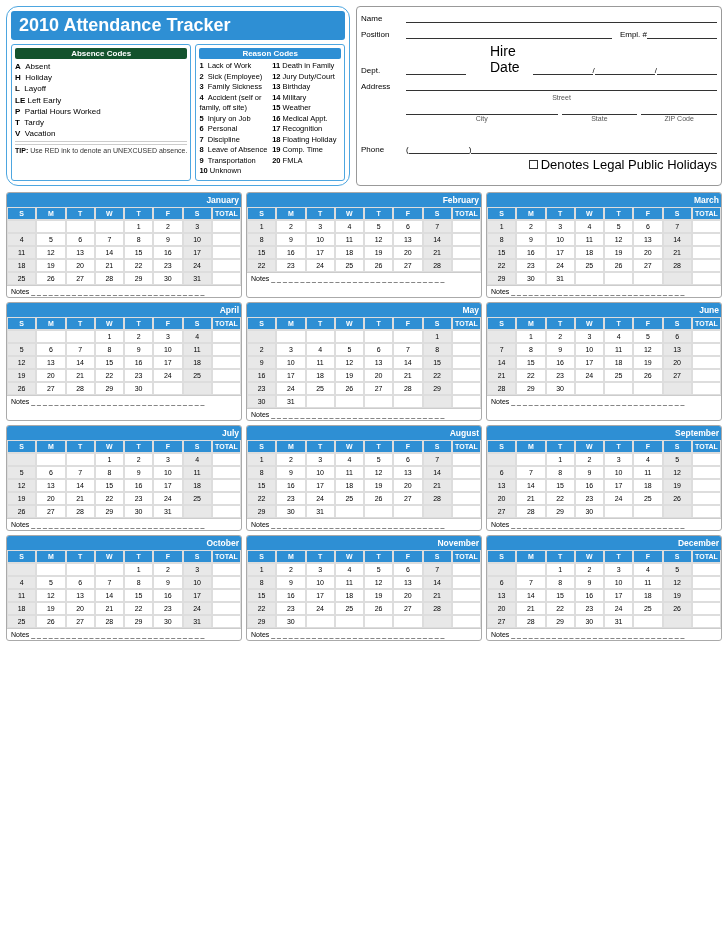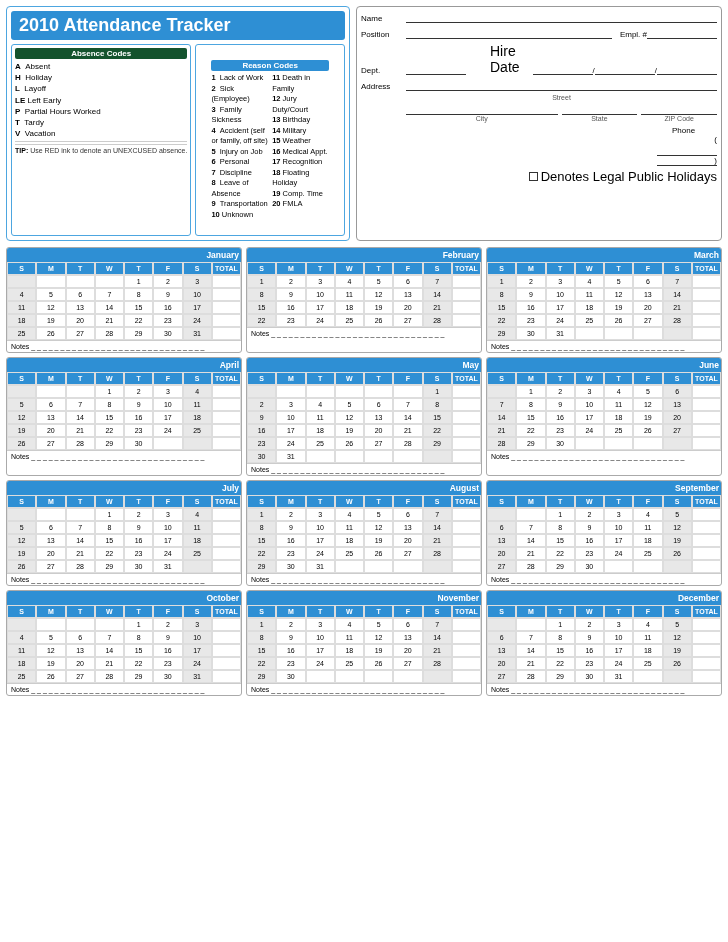--- a/index.html
+++ b/index.html
@@ -2,34 +2,34 @@
 <html><head>
   <meta charset="utf-8">
   <style>
     * { box-sizing: border-box; margin: 0; padding: 0; }
     body { font-family: Arial, sans-serif; font-size: 9px; background: #fff; width: 728px; min-height: 942px; }
     
     .page { width: 728px; padding: 6px; background: #fff; }
     
     
     .header { display: flex; gap: 6px; margin-bottom: 6px; }
-    .header-left { width: 344px; border: 1.5px solid #4da6e0; border-radius: 4px; padding: 4px; }
+    .header-left { width: 344px; border: 1.5px solid #4da6e0; border-radius: 12px; padding: 4px; }
     .header-right { flex: 1; border: 1.5px solid #999; border-radius: 4px; padding: 4px; }
     
     .app-title { background: #2e8fd4; color: #fff; font-size: 18px; font-weight: bold; padding: 4px 8px; border-radius: 3px; margin-bottom: 4px; }
     
     .codes-section { display: flex; gap: 4px; }
     .absence-box { border: 1.5px solid #4da6e0; border-radius: 3px; padding: 3px; min-width: 110px; }
     .absence-title { background: #14532d; color: #fff; font-size: 8px; font-weight: bold; text-align: center; padding: 1px; margin-bottom: 2px; border-radius: 2px; }
     .absence-item { font-size: 8px; line-height: 1.4; }
     .absence-item b { font-weight: bold; }
     .tip { font-size: 7px; color: #333; margin-top: 2px; border-top: 1px solid #ccc; padding-top: 2px; }
     .tip b { color: #000; }
     
-    .reason-box { flex: 1; border: 1.5px solid #4da6e0; border-radius: 3px; padding: 15px; }
+    .reason-box { flex: 1; border: 1.5px solid #4da6e0; border-radius: 3px; padding: 3px; }
     .reason-title { background: #2e8fd4; color: #fff; font-size: 8px; font-weight: bold; text-align: center; padding: 1px; margin-bottom: 2px; border-radius: 2px; }
     .reason-cols { display: flex; gap: 4px; }
     .reason-col { flex: 1; }
     .reason-item { font-size: 7.5px; line-height: 1.4; }
     .reason-item b { font-weight: bold; }
     
     
     .form-row { display: flex; align-items: flex-end; margin-bottom: 3px; font-size: 8px; }
     .form-label { min-width: 45px; font-size: 8px; }
     .form-line { flex: 1; border-bottom: 1px solid #333; min-width: 60px; height: 12px; }
@@ -144,21 +144,21 @@
         </div>
         <div class="addr-state">
           <div class="form-line"></div>
           <span class="sub-label">State</span>
         </div>
         <div class="addr-zip">
           <div class="form-line"></div>
           <span class="sub-label">ZIP Code</span>
         </div>
       </div>
-      <div class="form-row" style="margin-top:4px;flex-direction:column;">
+      <div class="form-row" style="margin-top:20px;">
         <span class="form-label">Phone</span>
         <span style="font-size:8px;">(</span>
         <div class="form-line" style="width:30px; flex:none;"></div>
         <span style="font-size:8px;">)</span>
         <div class="form-line" style="flex:1;"></div>
       </div>
       <div class="holidays-check">
         <div class="checkbox-sq"></div>
         <span>Denotes Legal Public Holidays</span>
       </div>

